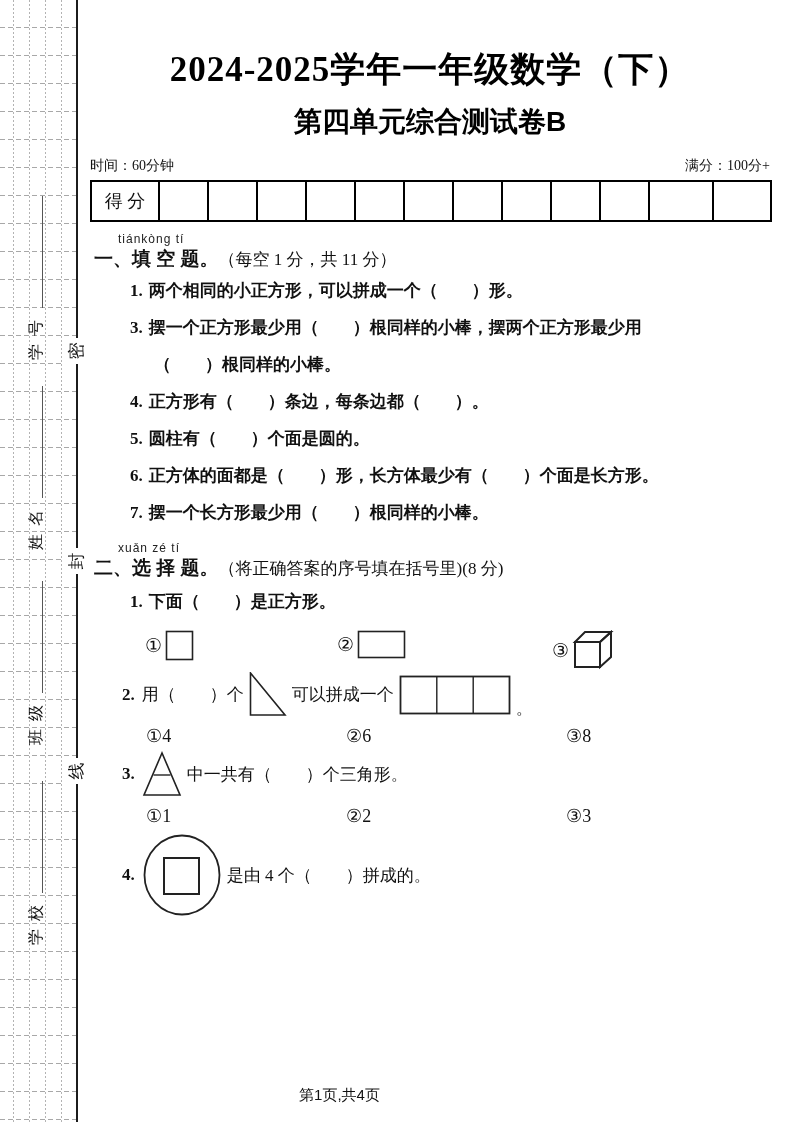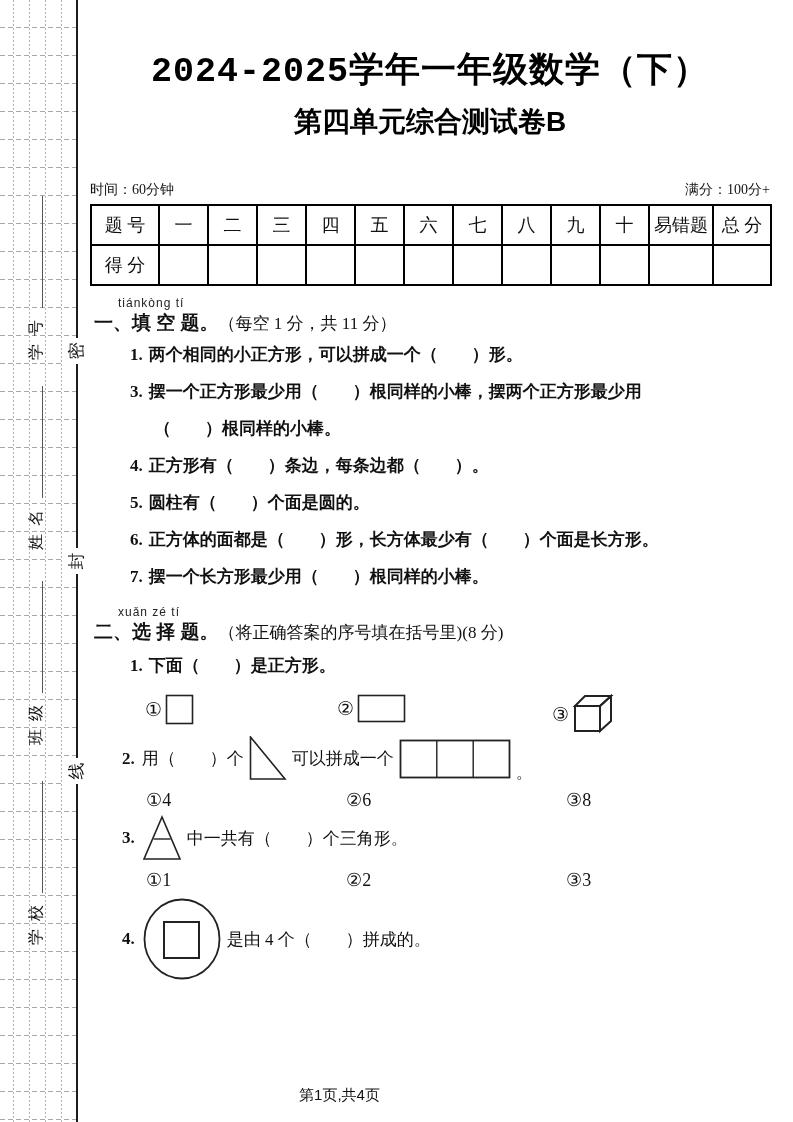--- a/index.html
+++ b/index.html
@@ -8,25 +8,25 @@
   
   .margin-strip{position:absolute;left:0;top:0;width:78px;height:1122px;}
   .seal-rule{position:absolute;left:76px;top:0;width:2px;height:1122px;background:#1c1c1c;}
   .seal-ch{position:absolute;left:64px;width:26px;height:26px;transform:rotate(-90deg);
            background:#fff;font-size:17px;line-height:26px;text-align:center;z-index:3;}
   .mfield{position:absolute;left:-69px;width:210px;height:26px;transform:rotate(-90deg);
           display:flex;align-items:center;gap:10px;font-size:16px;letter-spacing:2px;white-space:nowrap;}
   .blank{display:inline-block;width:112px;height:12px;border-bottom:1.2px solid #555;}
   
   .main{position:absolute;left:90px;top:0;width:680px;}
-  h1.title{margin:46px 0 0;text-align:center;font-family:Liberation Mono, monospace;
+  h1.title{margin:46px 0 0;text-align:center;font-family:Liberation Serif, serif;
            font-weight:900;font-size:35px;letter-spacing:1px;color:#000;}
   h2.subtitle{margin:10px 0 0;text-align:center;font-family:"Liberation Sans","DejaVu Sans",sans-serif;
            font-weight:900;font-size:28px;color:#000;}
-  .meta{display:flex;justify-content:space-between;margin-top:40px;font-size:14px;}
+  .meta{display:flex;justify-content:space-between;margin-top:16px;font-size:14px;}
   table.score{margin-top:5px;width:680px;border-collapse:collapse;table-layout:fixed;}
   table.score td{border:2px solid #000;height:38px;text-align:center;font-size:18px;padding:0;}
   .pinyin{margin:10px 0 0 28px;font-family:"Liberation Sans","DejaVu Sans",sans-serif;
           font-size:12px;letter-spacing:1px;color:#222;}
   .sec-head{margin-left:4px;font-size:17px;}
   .sh-bold{font-family:"Liberation Sans","DejaVu Sans",sans-serif;font-weight:700;font-size:19px;}
   .q{font-size:17px;line-height:37px;margin-left:40px;padding-left:24px;text-indent:-24px;font-weight:bold;}
   .q b{margin-right:6px;}
   .qt{white-space:pre-line;}
   .qflex{display:flex;align-items:center;gap:5px;margin-left:32px;font-size:17px;min-height:44px;}
@@ -100,35 +100,20 @@
           <col style="width:49px">
           <col style="width:49px">
         <col style="width:49px">
           <col style="width:49px">
           <col style="width:49px">
           <col style="width:64px">
         <col style="width:58px">
       </colgroup>
       <tbody>
       <tr>
-        <td>题 号</td>
-        <td>一</td>
-        <td>二</td>
-        <td>三</td>
-        <td>四</td>
-        <td>五</td>
-        <td>六</td>
-        <td>七</td>
-        <td>八</td>
-        <td>九</td>
-        <td>十</td>
-        <td>易错题</td>
-        <td>总 分</td>
-      </tr>
-      <tr>
         <td>得 分</td>
         <td></td>
             <td></td>
         <td></td>
             <td></td>
         <td></td>
             <td></td>
         <td></td>
             <td></td>
         <td></td>

